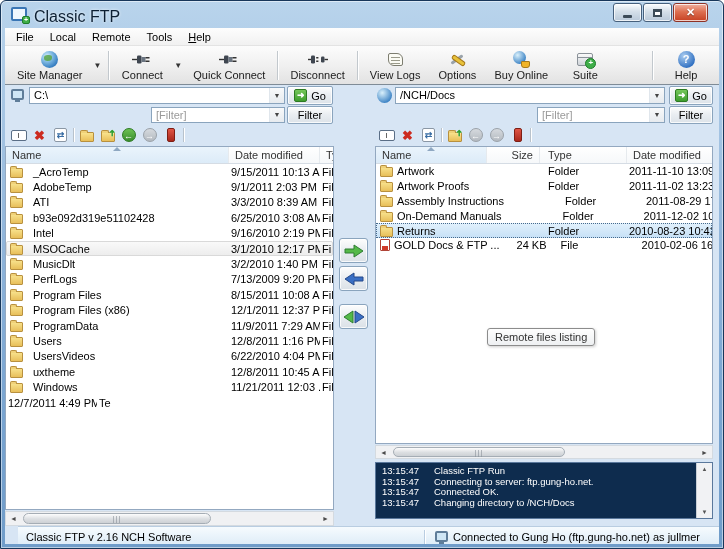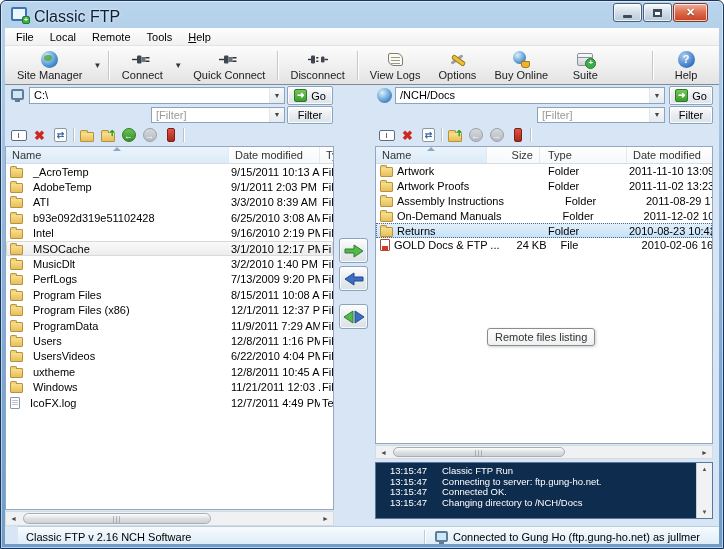--- a/index.html
+++ b/index.html
@@ -132,21 +132,21 @@
   
   .xfer-btn{position:absolute;width:29px;height:25px;border:1px solid #8aa4bd;border-radius:3px;
     background:linear-gradient(#fdfdfd,#e9edf1 50%,#dbe1e7);display:flex;align-items:center;justify-content:center;
     box-shadow:inset 0 0 0 1px rgba(255,255,255,.8);}
   
   .tooltip{position:absolute;background:linear-gradient(#fefefe,#eef0f2);border:1px solid #8c8c8c;border-radius:3px;
     padding:2px 7px;font-size:11px;color:#333;box-shadow:1px 1px 3px rgba(0,0,0,.2);white-space:nowrap;}
   
   .logpanel{position:absolute;border:1px solid #5a789c;display:flex;background:#0e2c4e;}
   .logbody{flex:1;padding:3px 0 0 6px;overflow:hidden;}
-  .logline{color:#fff;font-size:9.5px;line-height:10.6px;white-space:nowrap;margin-left:8px;}
+  .logline{color:#fff;font-size:9.5px;line-height:10.6px;white-space:nowrap;}
   .logtime{display:inline-block;width:52px;}
   .logscroll{flex:0 0 16px;background:#f1f2f4;border-left:1px solid #c9cfd6;display:flex;flex-direction:column;
     justify-content:space-between;align-items:center;padding:3px 0;font-size:6px;color:#555;}
   
   .statusbar{position:absolute;left:13px;right:0;top:498px;height:20px;
     background:linear-gradient(#f6fbfe,#dcebf7);border-top:1px solid #b9cde1;display:flex;align-items:center;}
   .sb-left{padding-left:8px;flex:0 0 406px;}
   .sb-div{width:1px;height:14px;background:#b9cde1;box-shadow:1px 0 0 #fff;}
   .sb-ico{margin:0 5px 0 10px;width:13px;height:11px;border:2px solid #5f7d99;border-radius:2px;background:#cfe6f5;position:relative;}
   .sb-ico::after{content:"";position:absolute;left:2px;bottom:-4px;width:5px;height:2px;background:#5f7d99;}
@@ -432,24 +432,20 @@
           </div>
           <div class="lrow">
             <span class="cell c-lname">
               <span class="fic fic-folder"></span>
               <span>Windows</span>
             </span>
             <span class="cell c-ldate">11/21/2011 12:03 ...</span>
             <span class="cell c-ltype">Fil</span>
           </div>
           <div class="lrow">
-            <span class="cell c-lname">
-              <span class="fic fic-file"></span>
-              <span>IcoFX.log</span>
-            </span>
             <span class="cell c-ldate">12/7/2011 4:49 PM</span>
             <span class="cell c-ltype">Te</span>
           </div>
         </div>
     </div>
     <div class="hscroll" style="left:0;top:483px;width:329px;">
       <span class="hs-btn">◄</span>
       <span class="hs-track">
           <span class="hs-thumb" style="left:2px;width:188px;">|||</span>
         </span>

